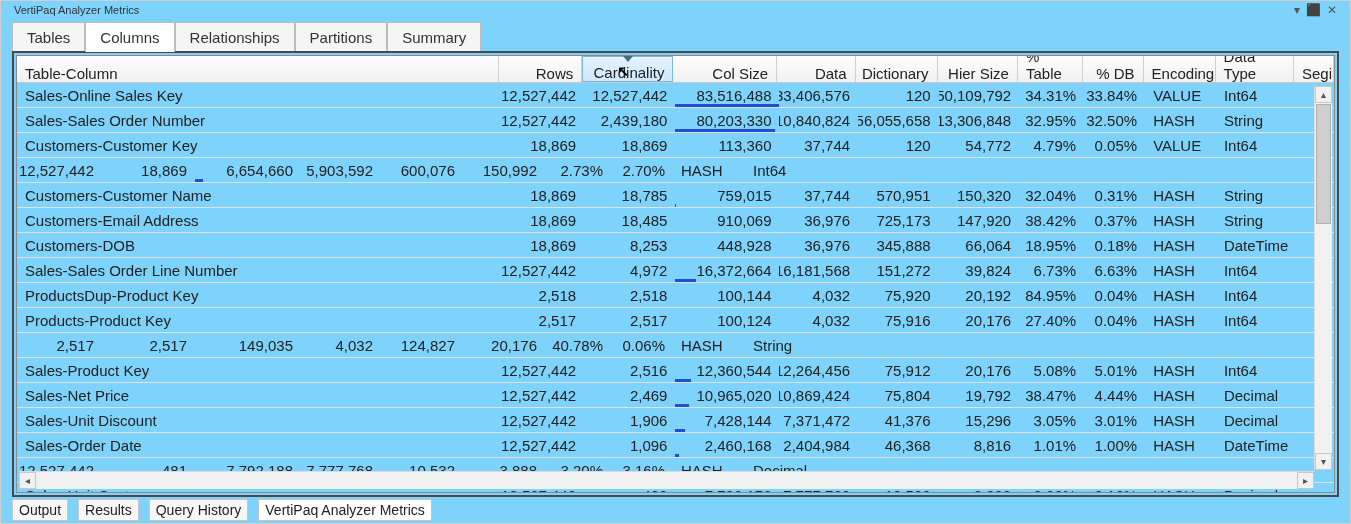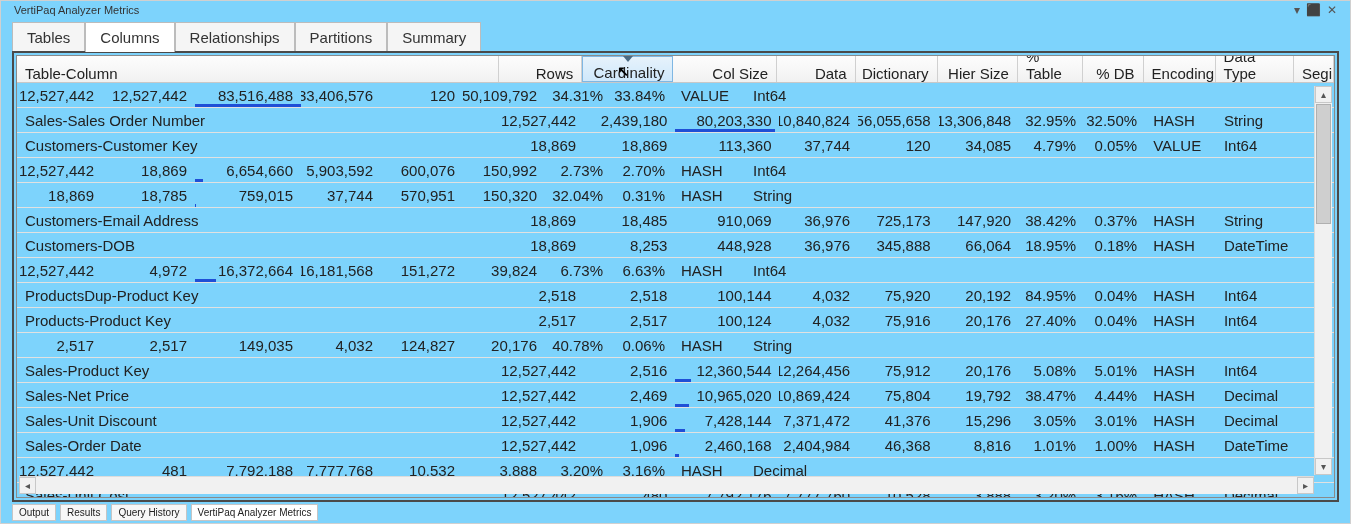--- a/index.html
+++ b/index.html
@@ -33,21 +33,21 @@
 .c10{width:80px}
 .c11{width:40px}
 .hcell.sorted{background:linear-gradient(#e6f2fb,#cfe8fb);border:1px solid #7fb7e3}
 .sort-ind{position:absolute;top:-1px;left:50%;transform:translateX(-50%);width:0;height:0;border-left:5px solid transparent;border-right:5px solid transparent;border-top:6px solid #4a6b84}
 .bar{position:absolute;bottom:0;left:0;height:3px;background:#1f4fd6}
 .pos-rel{position:relative}
 .vscroll{position:absolute;right:2px;top:30px;bottom:22px;width:17px;background:#f1f1f1;border-left:1px solid #dcdcdc;display:flex;flex-direction:column;align-items:center;justify-content:space-between}
 .sbtn{width:17px;height:17px;background:#f1f1f1;display:flex;align-items:center;justify-content:center;font-size:10px;color:#555;border:1px solid #c8c8c8;box-sizing:border-box;cursor:pointer}
 .vthumb{position:absolute;top:18px;width:15px;left:1px;height:120px;background:#cfcfcf;border:1px solid #b0b0b0;box-sizing:border-box}
 .hscroll{position:absolute;left:2px;right:20px;bottom:3px;height:17px;background:#f1f1f1;border-top:1px solid #dcdcdc;display:flex;align-items:center;justify-content:space-between}
-.bottom-tabs{display:flex;gap:5px;padding:2px 0 0;font-size:10px}
+.bottom-tabs{display:flex;gap:11px;padding:2px 0 0;font-size:14px}
 .btab{border:1px solid #c5c5c5;padding:2px 6px;background:#f7f7f7;cursor:pointer;margin-right:-1px}
 .btab.active{background:#fff}
 .cursor-glyph{position:absolute;font-size:14px;color:#000;font-weight:bold;pointer-events:none;z-index:10}
 </style>
 </head>
 <body>
 
 <div class="outer">
   <div class="titlebar">
     <span>VertiPaq Analyzer Metrics</span>
@@ -103,20 +103,21 @@
           </div>
           <div class="hcell c10">
             <span>Data Type</span>
           </div>
           <div class="hcell c11">
             <span>Segi</span>
           </div>
         </div>
       <div class="body" id="body">
           <div class="row">
+            <div class="cell c0">Sales-Online Sales Key</div>
             <div class="cell c1 rt">12,527,442</div>
             <div class="cell c2 rt">12,527,442</div>
             <div class="cell c3 rt pos-rel">83,516,488<div class="bar" style="width: 100%;"></div></div>
             <div class="cell c4 rt">33,406,576</div>
             <div class="cell c5 rt">120</div>
             <div class="cell c6 rt">50,109,792</div>
             <div class="cell c7 rt">34.31%</div>
             <div class="cell c8 rt">33.84%</div>
             <div class="cell c9">VALUE</div>
             <div class="cell c10">Int64</div>
@@ -136,41 +137,42 @@
             <div class="cell c10">String</div>
             <div class="cell c11"></div>
           </div>
           <div class="row">
             <div class="cell c0">Customers-Customer Key</div>
             <div class="cell c1 rt">18,869</div>
             <div class="cell c2 rt">18,869</div>
             <div class="cell c3 rt">113,360</div>
             <div class="cell c4 rt">37,744</div>
             <div class="cell c5 rt">120</div>
-            <div class="cell c6 rt">34,085</div>
+            <div class="cell c6 rt">54,772</div>
             <div class="cell c7 rt">4.79%</div>
             <div class="cell c8 rt">0.05%</div>
             <div class="cell c9">VALUE</div>
             <div class="cell c10">Int64</div>
             <div class="cell c11"></div>
           </div>
           <div class="row">
             <div class="cell c1 rt">12,527,442</div>
             <div class="cell c2 rt">18,869</div>
             <div class="cell c3 rt pos-rel">6,654,660<div class="bar" style="width: 8%;"></div></div>
             <div class="cell c4 rt">5,903,592</div>
             <div class="cell c5 rt">600,076</div>
             <div class="cell c6 rt">150,992</div>
             <div class="cell c7 rt">2.73%</div>
             <div class="cell c8 rt">2.70%</div>
             <div class="cell c9">HASH</div>
             <div class="cell c10">Int64</div>
             <div class="cell c11"></div>
           </div>
           <div class="row">
+            <div class="cell c0">Customers-Customer Name</div>
             <div class="cell c1 rt">18,869</div>
             <div class="cell c2 rt">18,785</div>
             <div class="cell c3 rt pos-rel">759,015<div class="bar" style="width: 1%;"></div></div>
             <div class="cell c4 rt">37,744</div>
             <div class="cell c5 rt">570,951</div>
             <div class="cell c6 rt">150,320</div>
             <div class="cell c7 rt">32.04%</div>
             <div class="cell c8 rt">0.31%</div>
             <div class="cell c9">HASH</div>
             <div class="cell c10">String</div>
@@ -198,20 +200,21 @@
             <div class="cell c4 rt">36,976</div>
             <div class="cell c5 rt">345,888</div>
             <div class="cell c6 rt">66,064</div>
             <div class="cell c7 rt">18.95%</div>
             <div class="cell c8 rt">0.18%</div>
             <div class="cell c9">HASH</div>
             <div class="cell c10">DateTime</div>
             <div class="cell c11"></div>
           </div>
           <div class="row">
+            <div class="cell c0">Sales-Sales Order Line Number</div>
             <div class="cell c1 rt">12,527,442</div>
             <div class="cell c2 rt">4,972</div>
             <div class="cell c3 rt pos-rel">16,372,664<div class="bar" style="width: 20%;"></div></div>
             <div class="cell c4 rt">16,181,568</div>
             <div class="cell c5 rt">151,272</div>
             <div class="cell c6 rt">39,824</div>
             <div class="cell c7 rt">6.73%</div>
             <div class="cell c8 rt">6.63%</div>
             <div class="cell c9">HASH</div>
             <div class="cell c10">Int64</div>

